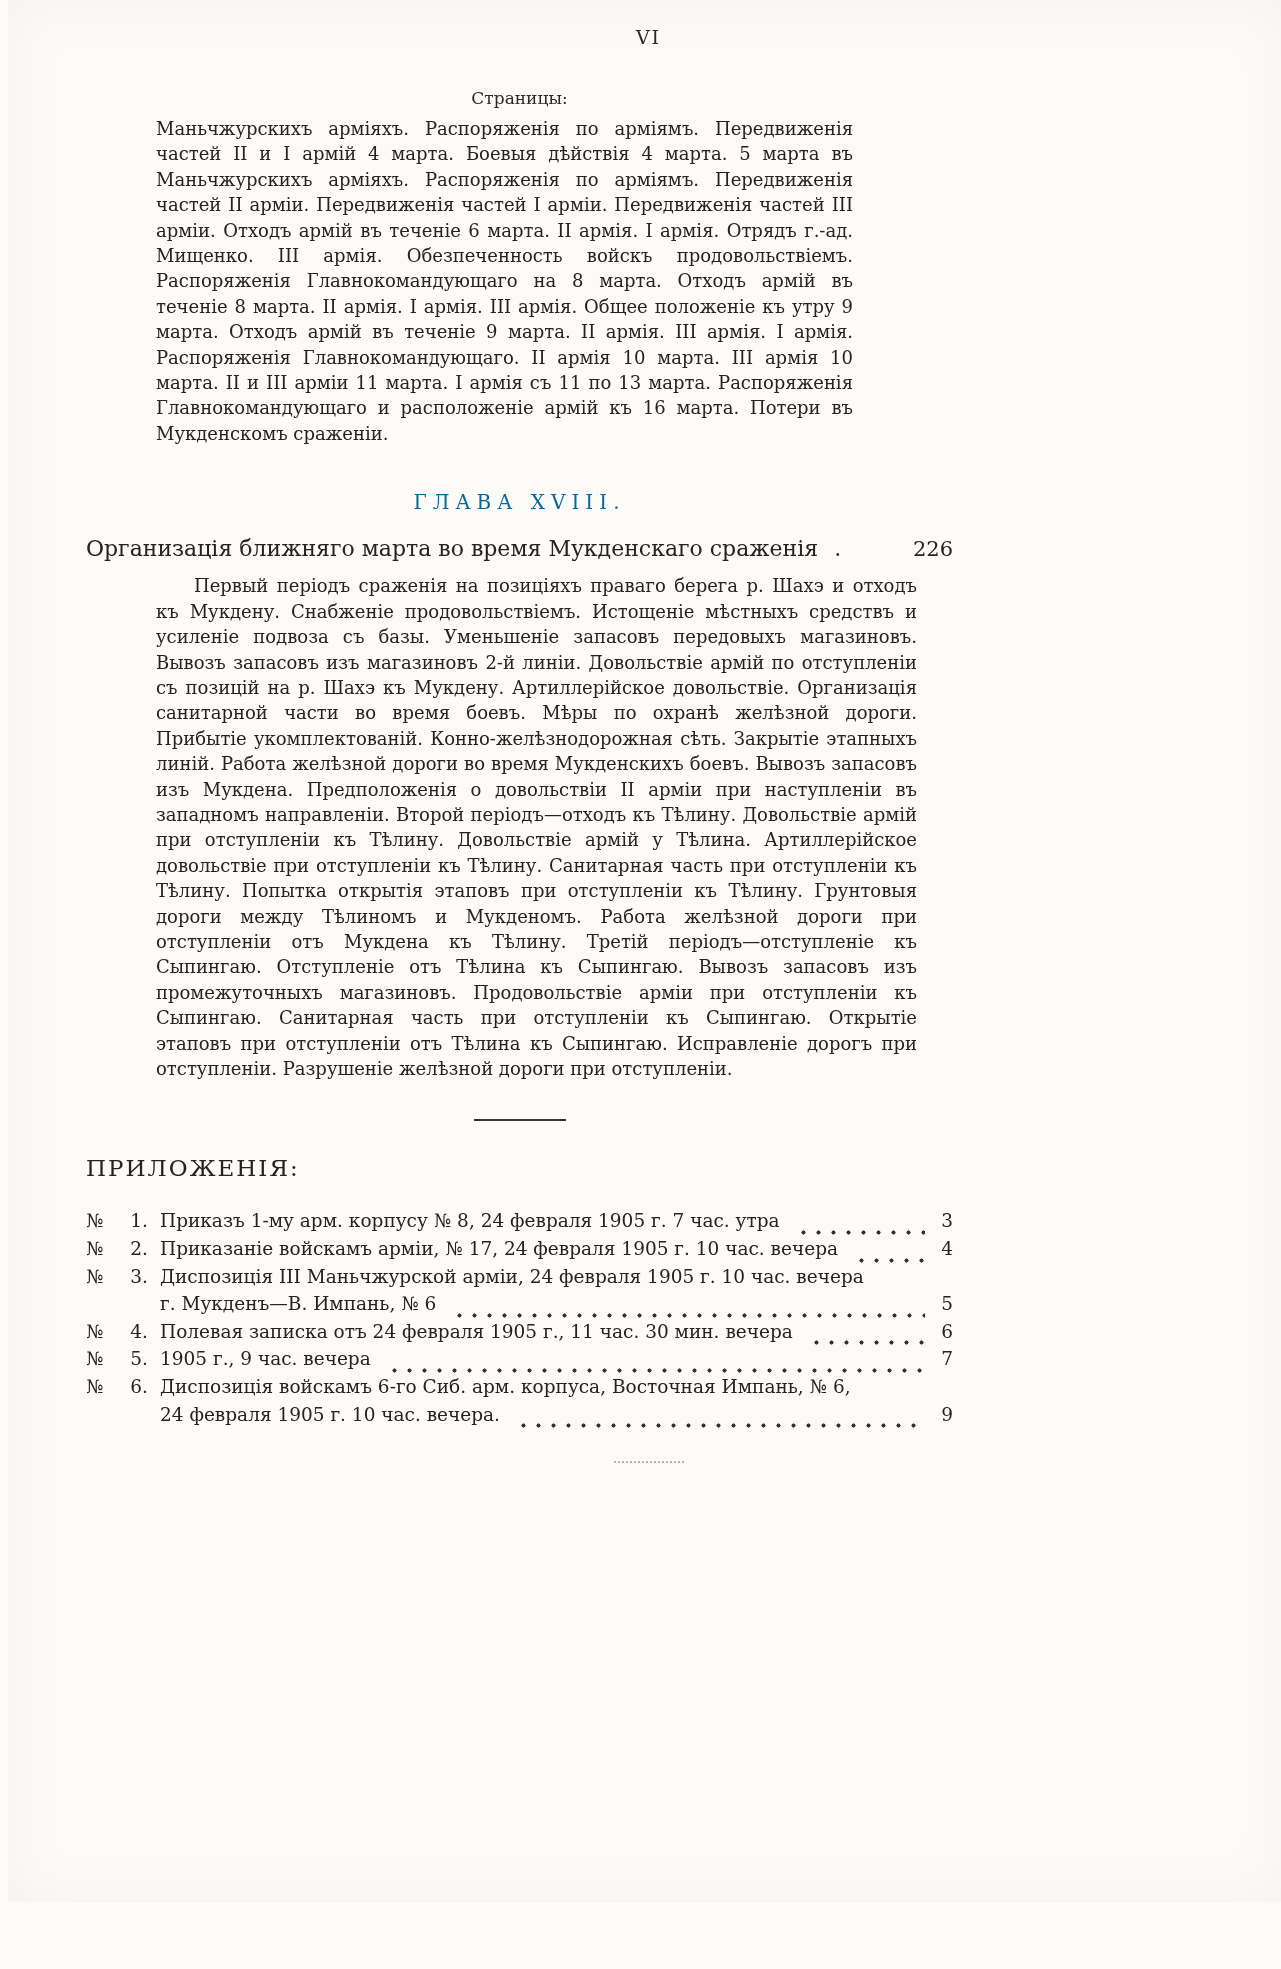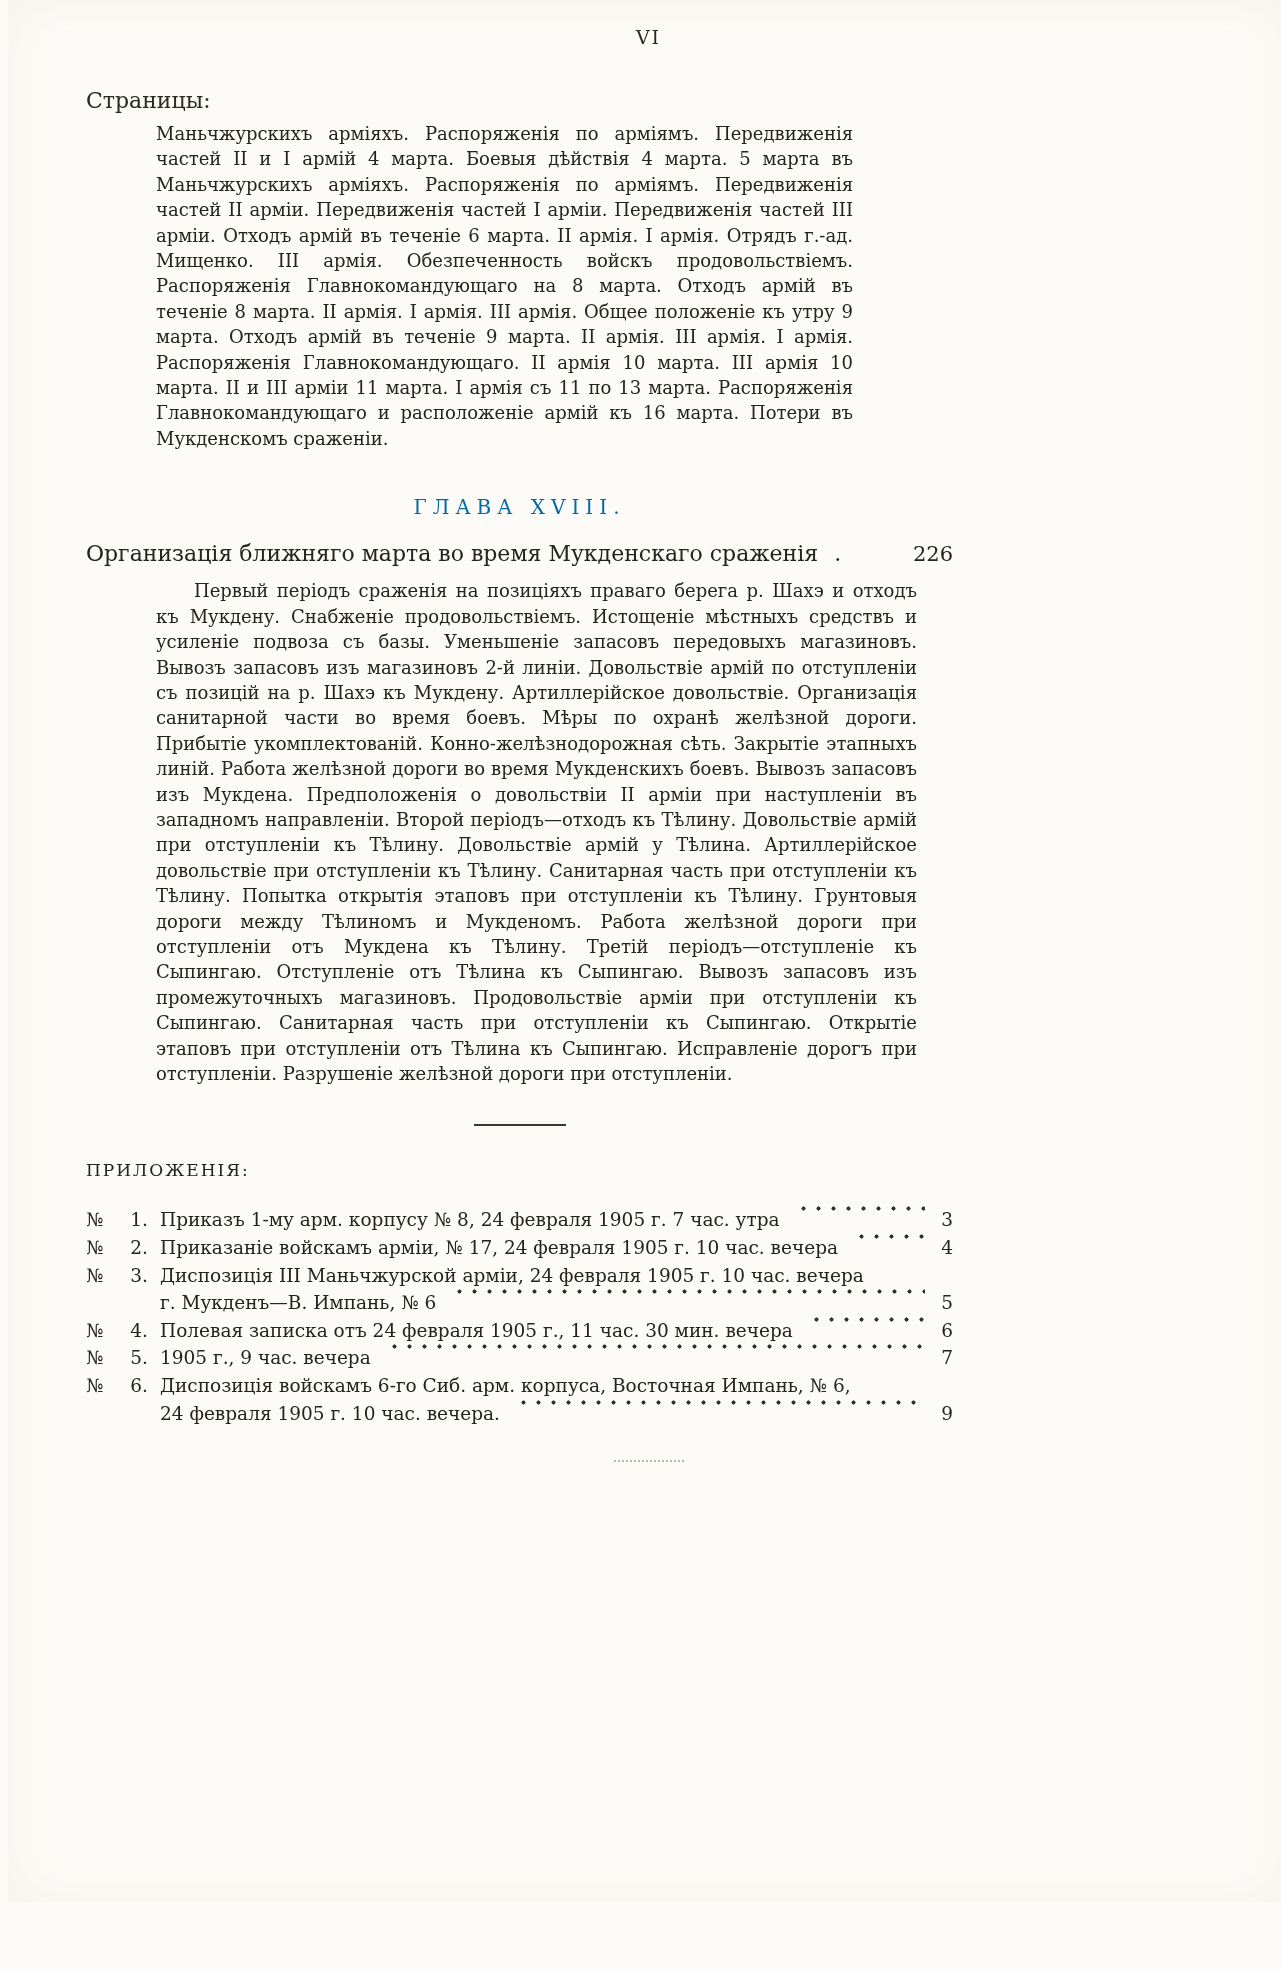--- a/index.html
+++ b/index.html
@@ -17,21 +17,21 @@
     height: 1902px;
     padding-top: 26px;
     box-sizing: border-box;
     box-shadow: inset 0 0 60px rgba(120,110,90,0.06);
     margin-left: 8px;
   }
   .content { width: 867px; margin-left: 78px; }
 
   .folio { text-align: center; font-size: 19px; letter-spacing: 2px; color: #2c2824; }
 
-  .pages-label { text-align: left; font-size: 22px; margin-top: 40px; color: #2c2824; }
+  .pages-label { text-align: center; font-size: 17px; margin-top: 40px; color: #2c2824; }
 
   .para {
     font-size: 18px;
     line-height: 25.4px;
     text-align: justify;
     margin: 0;
   }
   .cont-para { margin: 8px 100px 0 70px; }
 
   .chapter-heading {
@@ -55,31 +55,31 @@
   .summary { margin: 12px 36px 0 70px; text-indent: 38px; }
 
   .section-rule {
     width: 92px;
     height: 2px;
     background: #3a352f;
     margin: 38px auto 0;
   }
 
   .appendix-heading {
-    font-size: 17px;
+    font-size: 23px;
     letter-spacing: 2px;
     margin-top: 34px;
   }
 
   .app-list { margin-top: 26px; font-size: 18.5px; }
   .app-row { display: flex; align-items: flex-start; line-height: 27.6px; }
   .app-marker { width: 36px; flex: none; }
   .app-num { width: 26px; flex: none; text-align: right; }
   .app-body { flex: 1; margin-left: 12px; min-width: 0; }
-  .app-line { display: flex; align-items: flex-start; }
+  .app-line { display: flex; align-items: flex-end; }
   .leader {
     flex: 1;
     height: 5px;
     margin: 0 6px 0 14px;
     background-image: radial-gradient(circle, #35302a 1.8px, transparent 2.3px);
     background-size: 15px 5px;
     background-position: 2px 60%;
     background-repeat: repeat-x;
   }
   .app-page { flex: none; min-width: 22px; text-align: right; }

